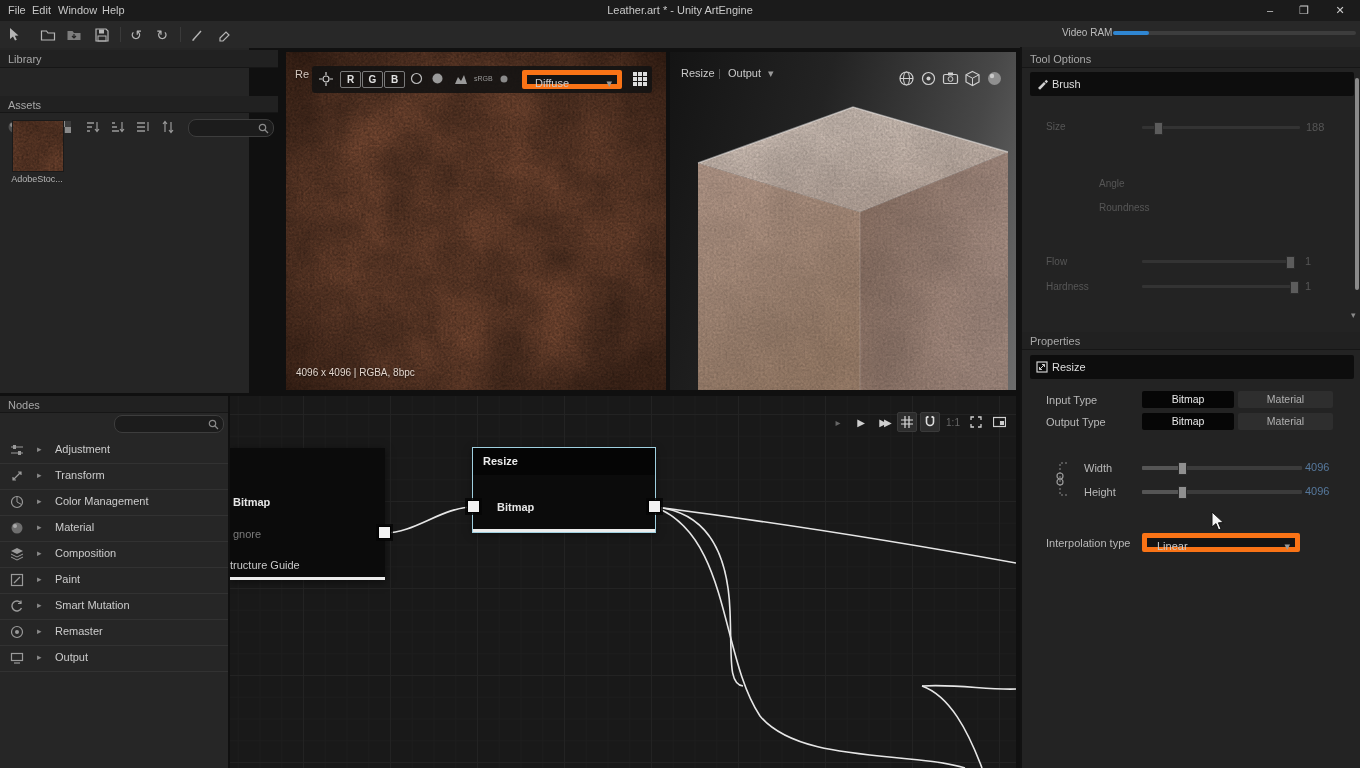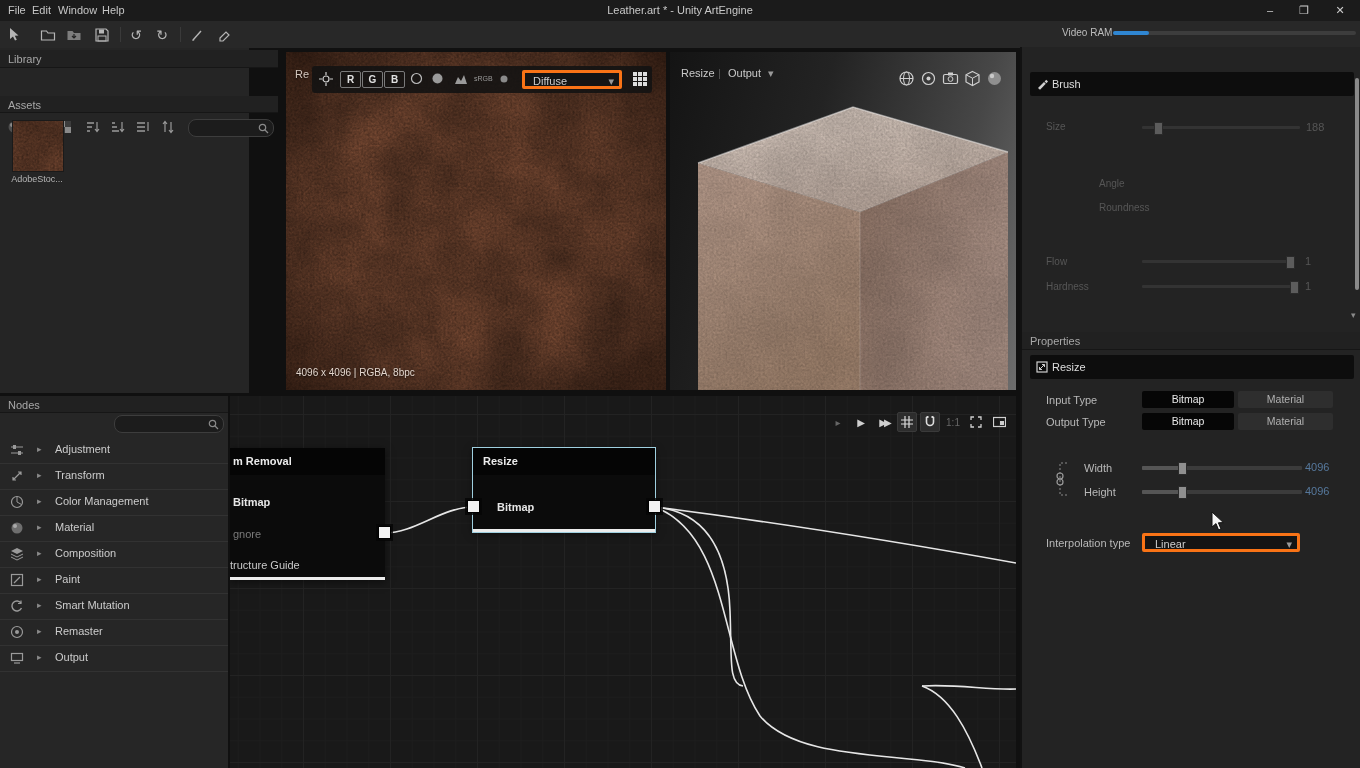--- a/index.html
+++ b/index.html
@@ -25,21 +25,21 @@
   .lbl{color:#b8b8b8;font-size:11px;position:absolute;}
   .val-blue{color:#56789c;font-size:11px;position:absolute;}
   .val-dim{color:#565656;font-size:11px;position:absolute;}
   .slider-track{position:absolute;background:#3b3b3b;border-radius:1px;}
   .slider-fill{position:absolute;background:#555;border-radius:1px;}
   .slider-handle{position:absolute;width:7px;height:11px;background:#8f8f8f;border:1px solid #2a2a2a;}
   .slider-handle.dim{background:#5c5c5c;}
   .seg-btn{position:absolute;height:17px;line-height:17px;text-align:center;font-size:10.5px;border-radius:2px;}
   .seg-btn.sel{background:#060606;color:#e8e8e8;}
   .seg-btn.unsel{background:#2e2e2e;color:#b0b0b0;}
-  .dropdown{position:absolute;background:#141414;border:3px solid #f97316;border-radius:2px;color:#cccccc;font-size:11px;box-sizing:border-box;}
+  .dropdown{position:absolute;background:#141414;border:5px solid #f97316;border-radius:2px;color:#cccccc;font-size:11px;box-sizing:border-box;}
   .dropdown .dd-caret{position:absolute;right:5px;top:0;color:#999;}
   
   .left-panel{position:absolute;left:0;top:48px;width:249px;height:345px;background:#252525;}
   .lib-ico{position:absolute;top:71px;width:18px;height:18px;color:#9a9a9a;}
   .search-box{position:absolute;background:#1c1c1c;border:1px solid #3d3d3d;border-radius:8px;}
   .search-box input{position:absolute;left:6px;top:1px;width:70%;height:13px;background:transparent;border:none;outline:none;color:#ccc;font-size:10px;font-family:"Liberation Sans",sans-serif;}
   .asset-caption{position:absolute;font-size:9px;color:#b5b5b5;text-align:center;}
   
   .nodes-panel{position:absolute;left:0;top:396px;width:228px;height:372px;background:#262626;}
   .cat-row{position:absolute;left:0;width:228px;height:26px;border-bottom:1px solid #323232;}
@@ -466,21 +466,20 @@
         <path d="M155,137 C185,137 212,111 243,111"></path>
         <path d="M425,111 C560,128 680,148 786,167"></path>
         <path d="M425,111 C480,116 498,162 500,215 C502,262 498,288 513,290"></path>
         <path d="M425,111 C500,140 490,260 530,320 C570,368 680,355 735,372"></path>
         <path d="M692,290 C730,288 755,294 786,293"></path>
         <path d="M692,290 C720,300 738,335 752,372"></path>
       </g>
     </svg>
 
     <div class="gnode" style="left:0;top:52px;width:155px;height:132px">
-      <div class="hdr" style="padding-left:3px">m Removal</div>
       <span class="grow strong" style="left:3px;top:47px">Bitmap</span>
       <span class="grow dim2" style="left:3px;top:79px">gnore</span>
       <span class="grow" style="left:0;top:110px">tructure Guide</span>
       <span class="pin" style="right:-6px;top:78px"></span>
       <div class="nprog"></div>
     </div>
 
     <div class="gnode selected" style="left:243px;top:52px;width:182px;height:84px">
       <div class="hdr" style="padding-left:10px">Resize</div>
       <span class="grow strong" style="left:24px;top:52px">Bitmap</span>
@@ -514,20 +513,21 @@
       <span class="gt-btn">
         <svg width="13" height="12" viewBox="0 0 13 12">
             <rect x="0.5" y="1.5" width="12" height="9" fill="none" stroke="#cfcfcf" stroke-width="1.2"></rect>
             <rect x="7" y="5" width="4" height="4" fill="#cfcfcf"></rect>
           </svg>
       </span>
     </div>
   </div>
 
   <div class="right-panel">
+    <div class="panel-header" style="left:0;top:3px;width:338px;height:18px">Tool Options</div>
 
     <div class="section-bar" style="left:8px;top:25px;width:324px">
       <span style="position:absolute;left:6px;top:6px">
         <svg width="12" height="12" viewBox="0 0 12 12">
             <path d="M2,10 L8,4 l1.8,1.8 L4,11.8 Z" fill="#cfcfcf"></path>
             <path d="M8.6,3.4 l1.6,-1.6 1.8,1.8 -1.6,1.6 Z" fill="#cfcfcf"></path>
           </svg>
       </span>
       <span style="position:absolute;left:22px">Brush</span>
     </div>

